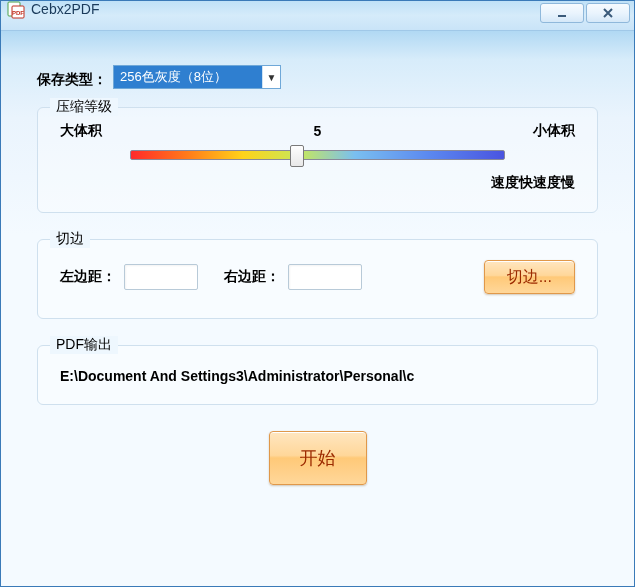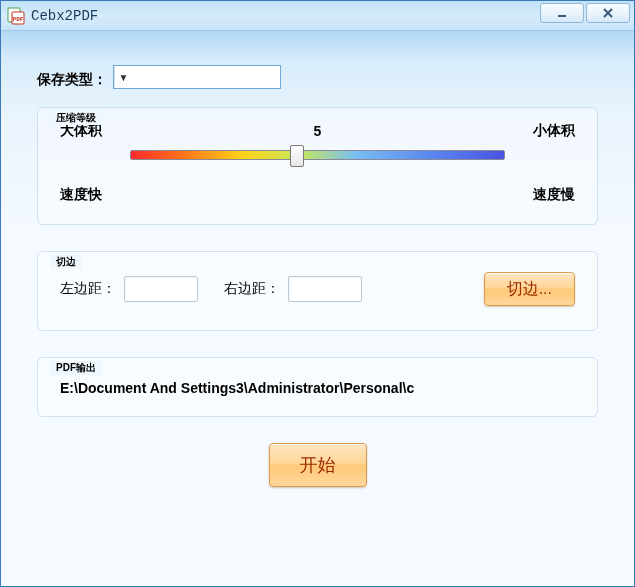--- a/index.html
+++ b/index.html
@@ -16,24 +16,22 @@
     height: 587px;
     background: linear-gradient(to bottom, #6db3e8 0%, #a8d4f2 4%, #d7ecfa 10%, #eaf4fd 20%, #f4faff 40%, #f4faff 100%);
     border: 1px solid #3a7ab8;
     position: relative;
   }
   .titlebar {
     height: 30px;
     background: linear-gradient(to bottom, #bfe1f7 0%, #d5ebfa 50%, #c9e4f8 100%);
     border-bottom: 1px solid #a0c8e8;
     display: flex;
-    align-items: center;
     padding: 0 6px;
     position: relative;
-    font-family: Liberation Mono, monospace;
   }
   .app-icon {
     width: 18px;
     height: 18px;
     margin-right: 6px;
     position: relative;
   }
   .app-icon svg { display: block; }
   .titlebar-text {
     color: #1a3a5a;
@@ -110,23 +108,22 @@
     margin-bottom: 26px;
     position: relative;
   }
   .legend {
     position: absolute;
     top: -10px;
     left: 12px;
     background: #eef7fe;
     background: linear-gradient(to bottom,#eef7fe,#eef7fe);
     padding: 0 6px;
-    font-weight: bold;
-    font-size: 10px;
-    margin-top: 13px;
+    font-weight: normal;
+    font-size: 14px;
   }
   
   .comp-row {
     display: flex;
     justify-content: space-between;
     align-items: center;
     font-weight: bold;
     font-size: 14px;
   }
   .comp-center {
@@ -155,21 +152,21 @@
     border: 1px solid #7a7a7a;
     border-radius: 2px;
   }
   
   .trim-row {
     display: flex;
     align-items: center;
     gap: 8px;
     padding: 6px 0 4px 0;
   }
-  .trim-row .lbl { font-weight: normal; font-size: 14px; }
+  .trim-row .lbl { font-weight: bold; font-size: 14px; }
   .tin {
     width: 74px;
     height: 26px;
     border: 1px solid #b8cad8;
     background: #fff;
     border-radius: 2px;
     box-shadow: inset 1px 1px 2px rgba(0,0,0,0.05);
   }
   .orange-btn {
     height: 34px;
@@ -177,21 +174,21 @@
     border-radius: 4px;
     background: linear-gradient(to bottom,#ffe6c0 0%, #ffd79a 45%, #ffc978 50%, #ffd79a 100%);
     color: #9c2a00;
     font-size: 16px;
     padding: 0 22px;
     cursor: pointer;
     box-shadow: 0 1px 0 #fff inset, 0 1px 2px rgba(120,80,20,0.3);
     font-family: inherit;
   }
   .orange-btn.big {
-    height: 44px;
+    height: 54px;
     font-size: 18px;
     padding: 4px 30px;
   }
   
   .out-row {
     display: flex;
     align-items: center;
     gap: 22px;
     padding-top: 8px;
   }
@@ -233,36 +230,37 @@
           </svg>
       </div>
     </div>
   </div>
 
   <div class="client">
 
     <div class="row-save">
       <span class="lbl">保存类型：</span>
       <div class="combo">
+        <div class="combo-sel">256色灰度（8位）</div>
         <div class="combo-arrow">▼</div>
       </div>
     </div>
 
     <div class="fieldset">
       <div class="legend">压缩等级</div>
       <div class="comp-row">
         <span>大体积</span>
         <span class="comp-center">5</span>
         <span>小体积</span>
       </div>
       <div class="slider-wrap">
         <div class="slider-track"></div>
         <div class="slider-thumb" id="thumb" style="left: calc(44.4444% - 7px);"></div>
       </div>
-      <div class="comp-row" style="margin-top:12px;">
+      <div class="comp-row" style="justify-content:flex-end;">
         <span>速度快</span>
         <span>速度慢</span>
       </div>
     </div>
 
     <div class="fieldset">
       <div class="legend">切边</div>
       <div class="trim-row">
         <span class="lbl">左边距：</span>
         <input class="tin" type="text" value="" style="">

